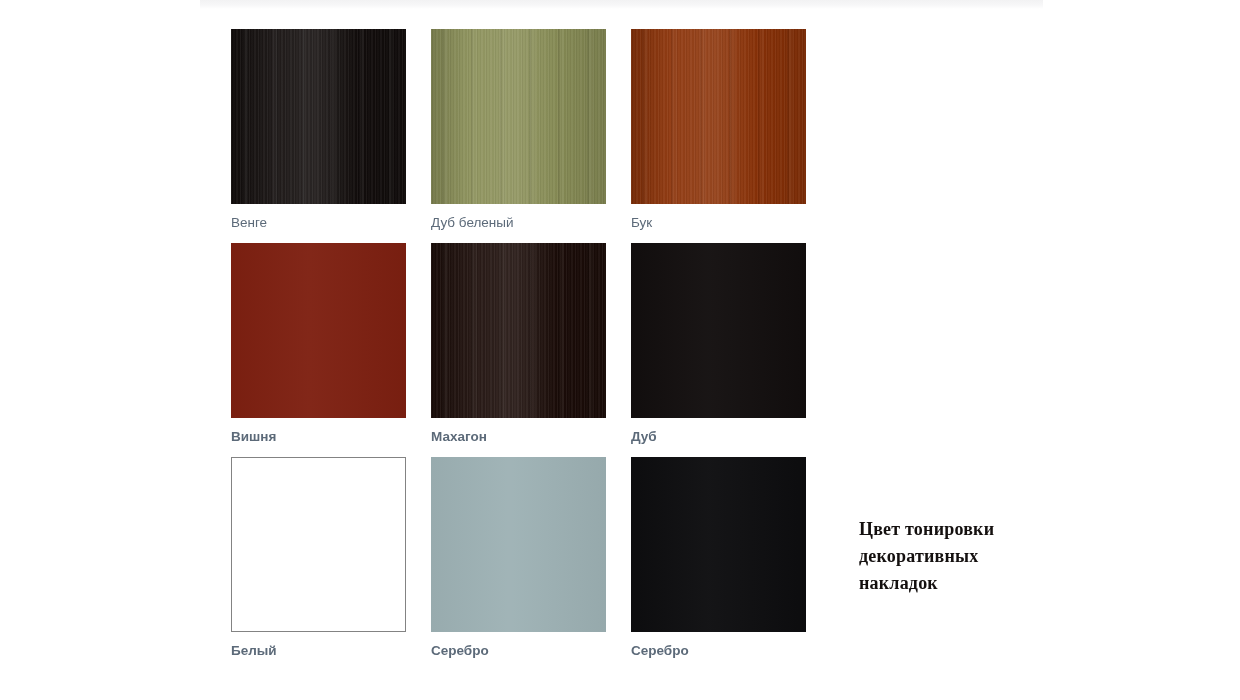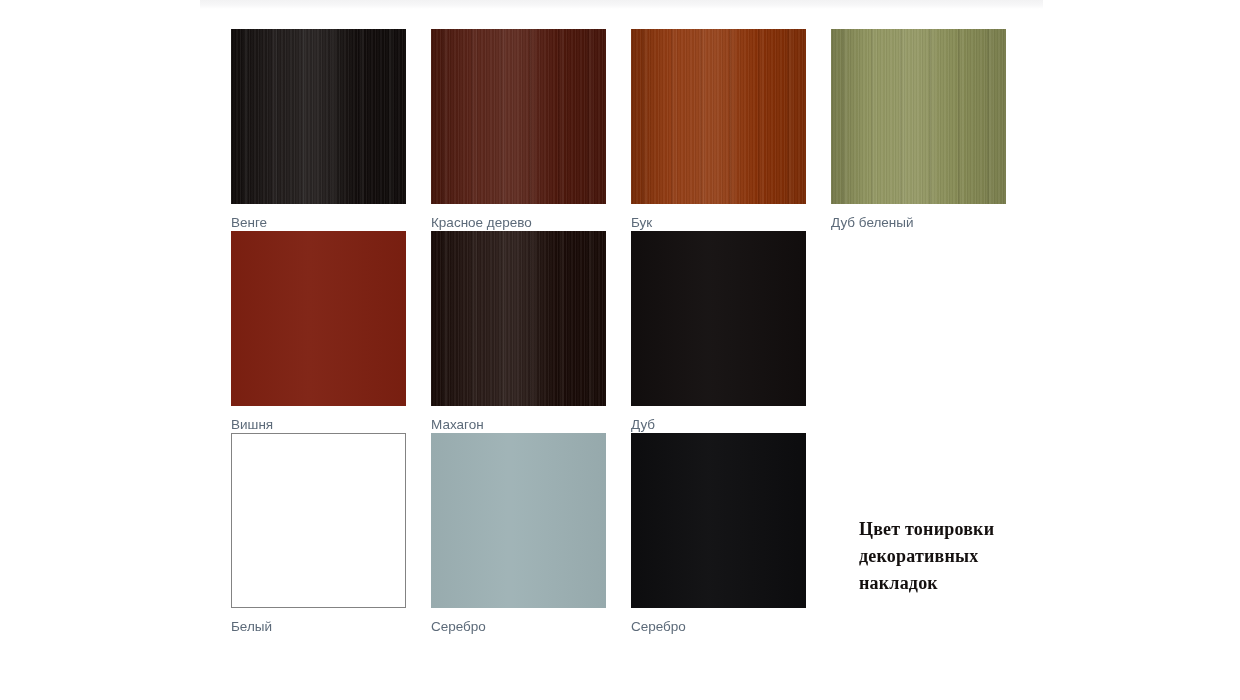--- a/index.html
+++ b/index.html
@@ -29,21 +29,21 @@
     position: absolute;
     left: 231px;
     top: 29px;
     width: 800px;
   }
 
   .swatch-row {
     display: flex;
     gap: 25px;
   }
-  .swatch-row + .swatch-row { margin-top: 0px; }
+  .swatch-row + .swatch-row { margin-top: 12px; font-weight: bold; }
 
   .swatch-cell {
     width: 175px;
   }
 
   .swatch-chip {
     width: 175px;
     height: 175px;
     position: relative;
     overflow: hidden;
@@ -144,39 +144,33 @@
 <div id="palette">
 
   <div class="swatch-row">
     <div class="swatch-cell">
       <div class="swatch-chip grain" style="background-color: rgb(18, 13, 12);">
         <div class="sheen"></div>
       </div>
       <div class="swatch-label">Венге</div>
     </div>
 
-    <div class="swatch-cell">
-      <div class="swatch-chip grain" style="background-color: rgb(80, 24, 12);">
-        <div class="sheen"></div>
-      </div>
-      <div class="swatch-label">Красное дерево</div>
+
+    <div class="swatch-cell">
+      <div class="swatch-chip grain" style="background-color: rgb(139, 144, 88);">
+        <div class="sheen"></div>
+      </div>
+      <div class="swatch-label">Дуб беленый</div>
     </div>
 
     <div class="swatch-cell">
       <div class="swatch-chip grain" style="background-color: rgb(140, 50, 7);">
         <div class="sheen"></div>
       </div>
       <div class="swatch-label">Бук</div>
-    </div>
-
-    <div class="swatch-cell">
-      <div class="swatch-chip grain" style="background-color: rgb(139, 144, 88);">
-        <div class="sheen"></div>
-      </div>
-      <div class="swatch-label">Дуб беленый</div>
     </div>
   </div>
 
   <div class="swatch-row">
     <div class="swatch-cell">
       <div class="swatch-chip flat" style="background-color: rgb(126, 32, 17);">
         <div class="sheen"></div>
       </div>
       <div class="swatch-label">Вишня</div>
     </div>

